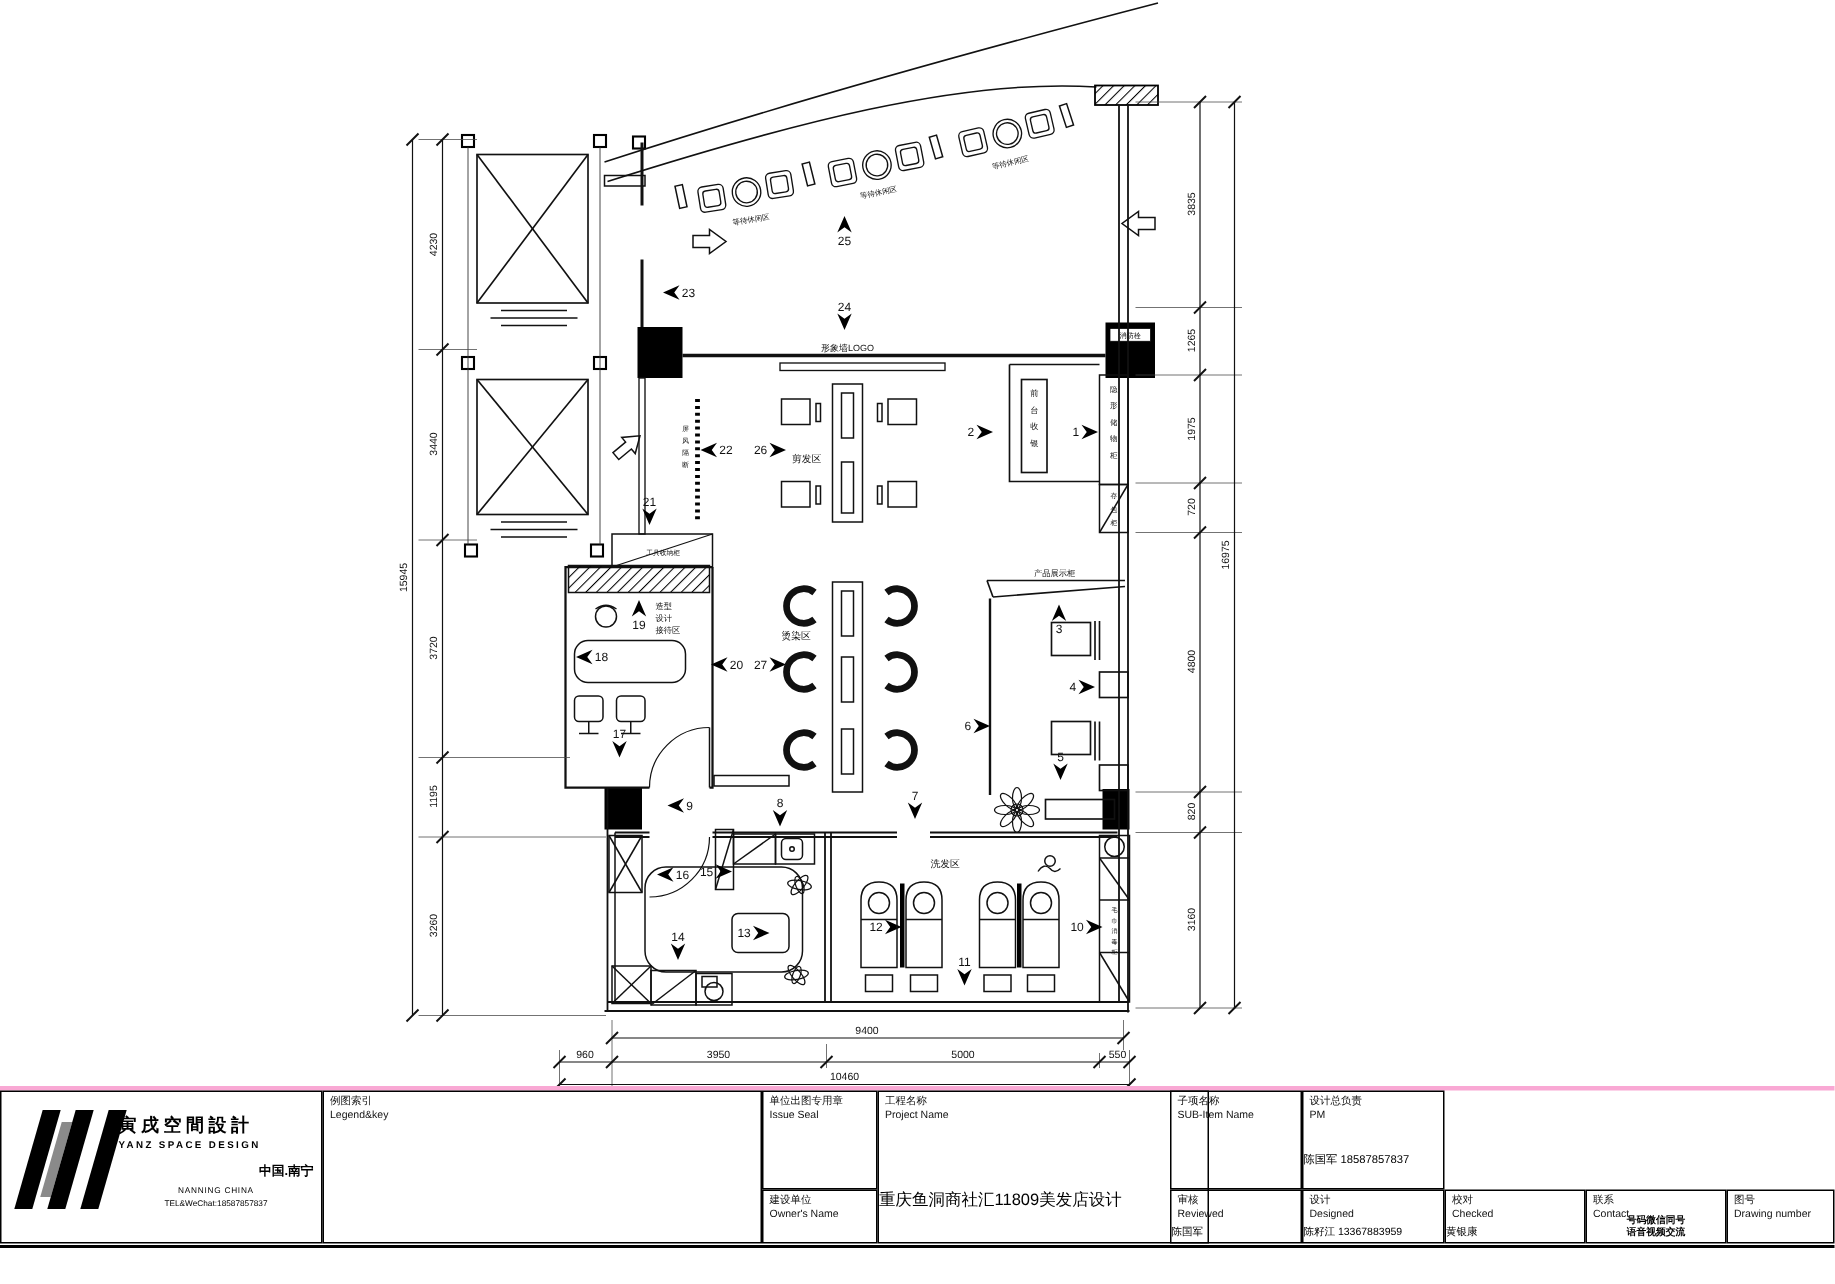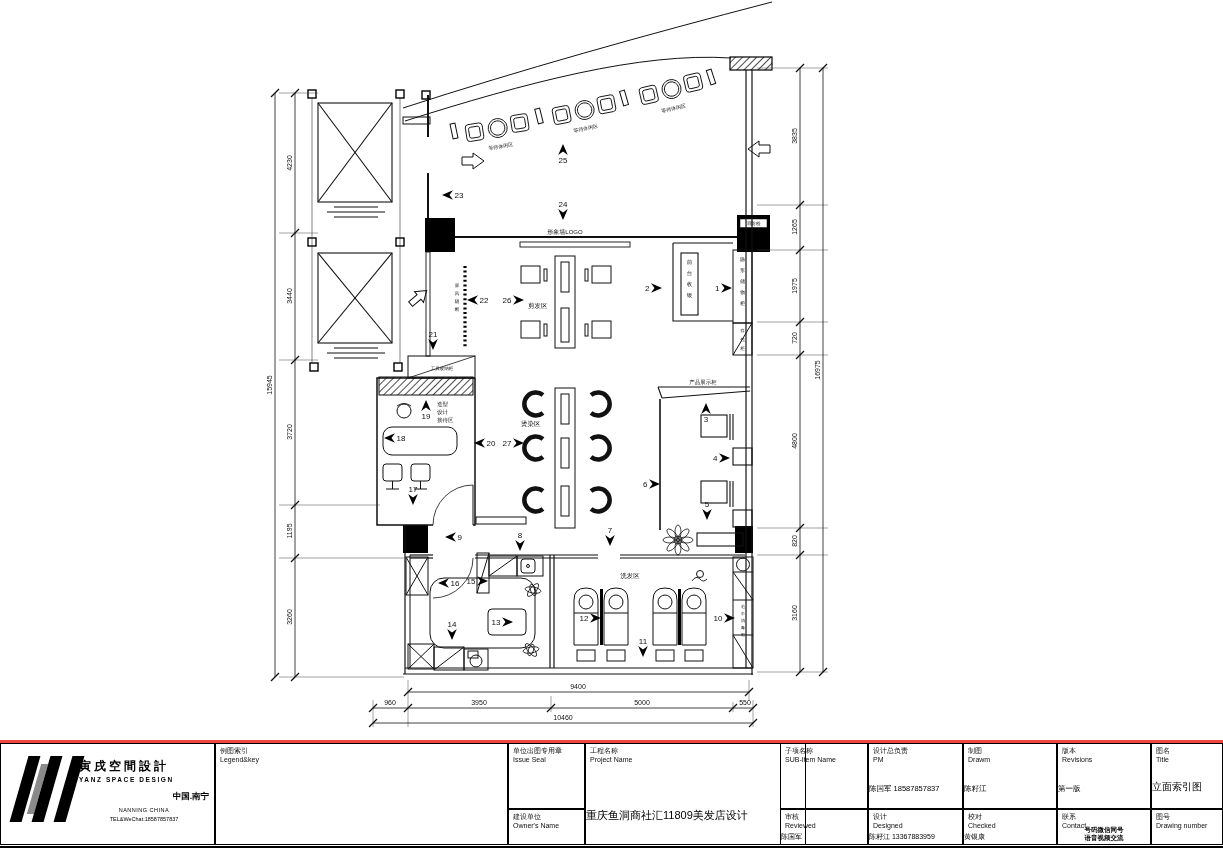--- a/index.html
+++ b/index.html
@@ -1,20 +1,20 @@
 <!DOCTYPE html>
 <html><head>
 <meta charset="utf-8">
 <style>
   html,body{margin:0;padding:0;background:#fff;}
   body{width:1223px;height:856px;position:relative;font-family:"Liberation Sans","DejaVu Sans",sans-serif;overflow:hidden;}
   #plan-wrap{position:absolute;left:0;top:0;width:1223px;height:748px;background:#fff;}
   svg text{fill:#111;}
   
-  .tblock{position:absolute;left:0;top:740px;width:1223px;height:108px;border-top:3px solid #ef4444;border-bottom:2px solid #000;background:#fff;box-sizing:border-box;}
+  .tblock{position:absolute;left:0;top:724px;width:1223px;height:108px;border-top:3px solid #f9a8d4;border-bottom:2px solid #000;background:#fff;box-sizing:border-box;}
   .cell{position:absolute;box-sizing:border-box;border:1px solid #000;padding:3px 4px;overflow:hidden;}
   .lbl{font-size:7px;line-height:8.5px;color:#111;}
   .lbl .en{display:block;font-size:7px;color:#111;}
   .val{position:absolute;left:0;right:0;text-align:left;font-weight:normal;font-size:8px;color:#000;}
   
   .logo-cell{border:1px solid #000;}
   .mark{position:absolute;left:14px;top:12px;width:60px;height:68px;}
   .mark .bar{position:absolute;top:0;width:12px;height:66px;background:#000;transform:skewX(-16deg);}
   .mark .bar.gray{background:#8a8a8a;width:7px;height:50px;top:8px;}
   .brand{position:absolute;left:78px;top:14px;width:130px;}
@@ -581,41 +581,29 @@
 
   <div class="cell" style="left:868px;top:0;width:95px;height:66px;">
     <div class="lbl"><span>设计总负责</span><span class="en">PM</span></div>
     <div class="val" style="top:40px;font-size:7.5px;">陈国军 18587857837</div>
   </div>
   <div class="cell" style="left:868px;top:66px;width:95px;height:36px;">
     <div class="lbl"><span>设计</span><span class="en">Designed</span></div>
     <div class="val" style="top:22px;font-size:7px;">陈籽江 13367883959</div>
   </div>
 
-  <div class="cell" style="left:963px;top:0;width:94px;height:66px;">
-    <div class="lbl"><span>制图</span><span class="en">Drawm</span></div>
-    <div class="val" style="top:40px;font-size:7.5px;">陈籽江</div>
-  </div>
   <div class="cell" style="left:963px;top:66px;width:94px;height:36px;">
     <div class="lbl"><span>校对</span><span class="en">Checked</span></div>
     <div class="val" style="top:22px;font-size:7px;">黄银康</div>
   </div>
 
-  <div class="cell" style="left:1057px;top:0;width:94px;height:66px;">
-    <div class="lbl"><span>版本</span><span class="en">Revisions</span></div>
-    <div class="val" style="top:40px;font-size:7.5px;">第一版</div>
-  </div>
   <div class="cell" style="left:1057px;top:66px;width:94px;height:36px;">
     <div class="lbl"><span>联系</span><span class="en">Contact</span></div>
     <div class="val contact-val" style="top:16px;">
       <div>号码微信同号</div>
       <div>语音视频交流</div>
     </div>
   </div>
 
-  <div class="cell" style="left:1151px;top:0;width:72px;height:66px;">
-    <div class="lbl"><span>图名</span><span class="en">Title</span></div>
-    <div class="val" style="top:36px;font-size:10px;">立面索引图</div>
-  </div>
   <div class="cell" style="left:1151px;top:66px;width:72px;height:36px;">
     <div class="lbl"><span>图号</span><span class="en">Drawing number</span></div>
   </div>
 </div>
 
 </body></html>

